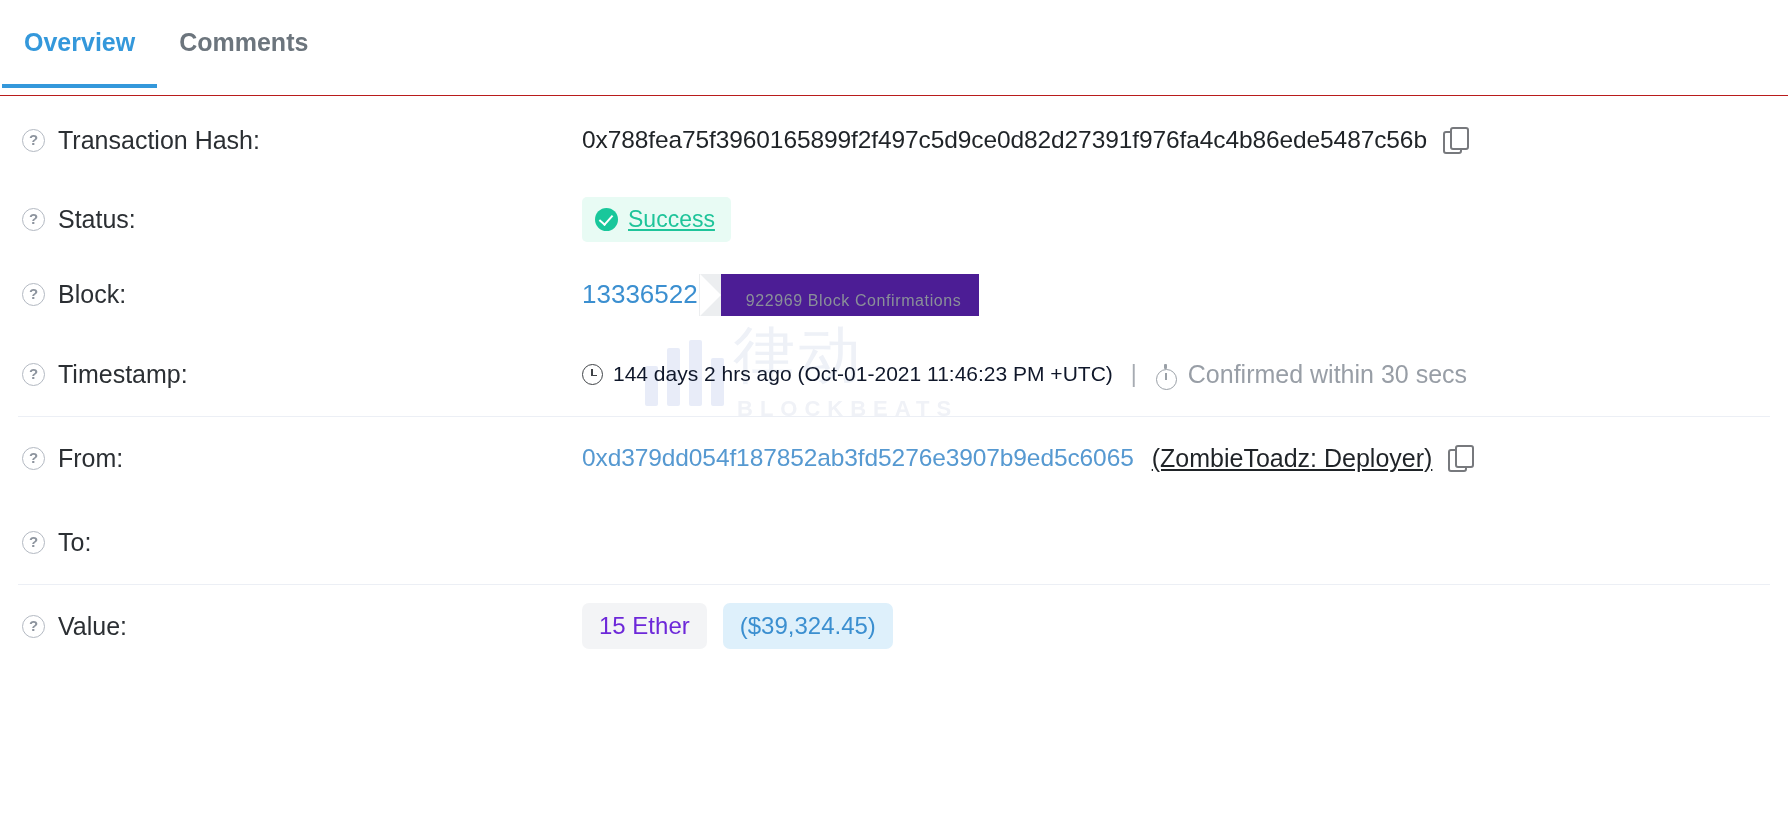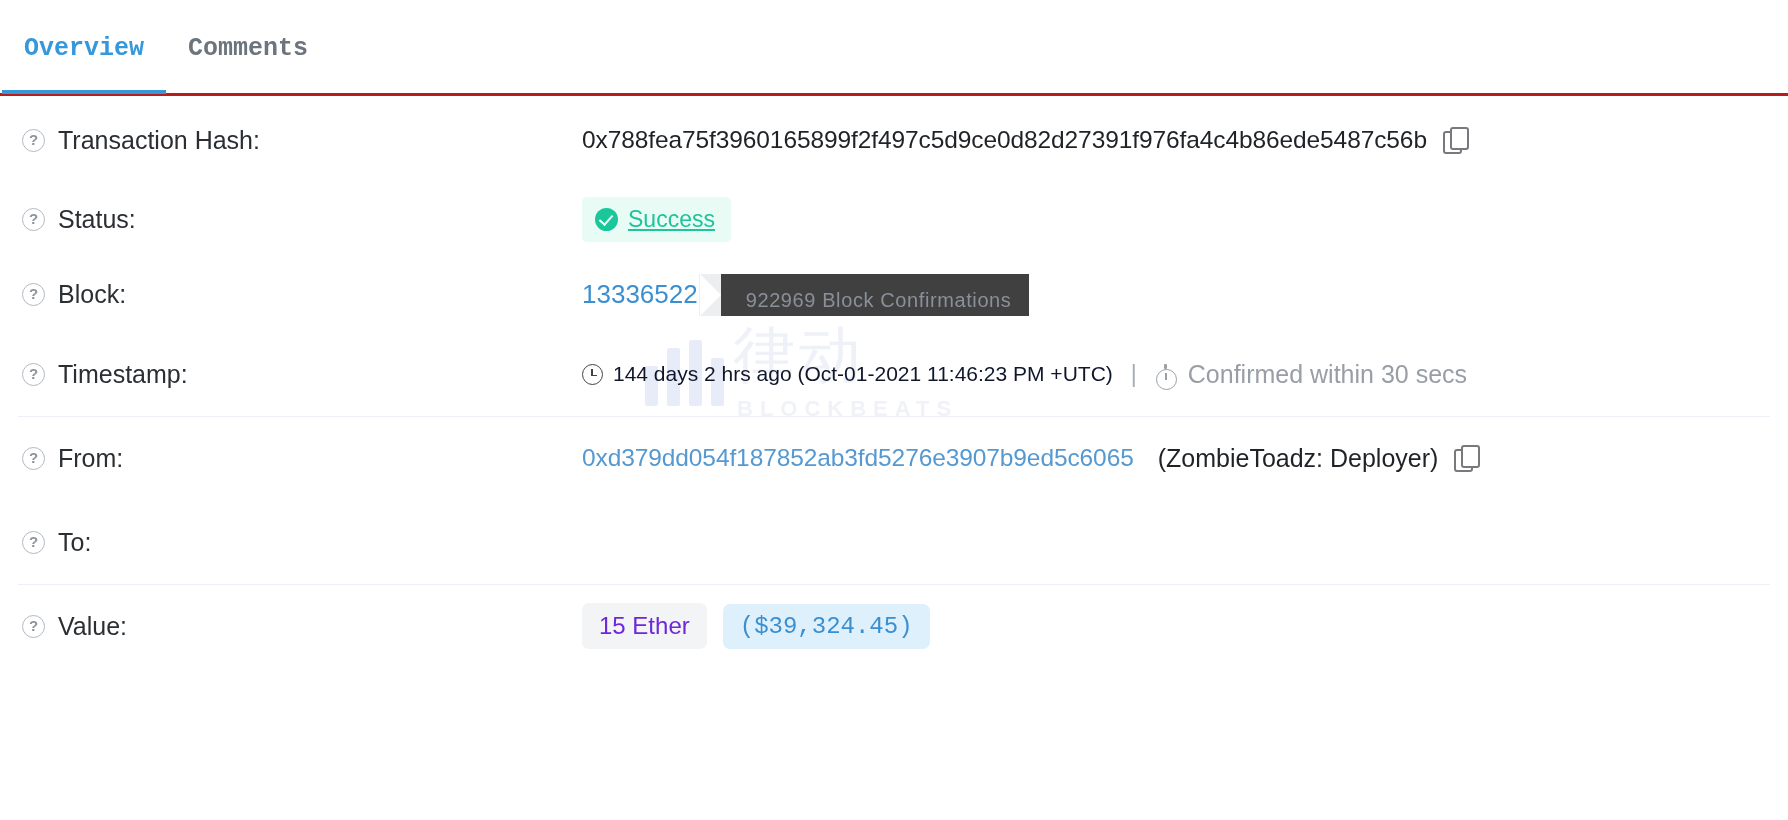--- a/index.html
+++ b/index.html
@@ -68,26 +68,25 @@
     color: #f0f2f7;
     letter-spacing: 7px;
     white-space: nowrap;
   }
 
   
   .tabs {
     position: relative;
     z-index: 2;
     display: flex;
-    align-items: flex-end;
+    align-items: flex-start;
     height: 96px;
     padding-left: 2px;
-    border-bottom: 3px solid #b91c1c;
+    border-bottom: 1px solid #b91c1c;
     background: transparent;
-    font-family: Liberation Mono, monospace;
   }
   .tab {
     position: relative;
     padding: 28px 22px 30px 22px;
     font-size: 25px;
     font-weight: 700;
     color: #6c757d;
     cursor: pointer;
     white-space: nowrap;
   }
@@ -231,23 +230,23 @@
     display: inline-flex;
     align-items: center;
     margin-left: 22px;
     position: relative;
     height: 42px;
   }
   .confirm-badge {
     display: inline-flex;
     align-items: center;
     height: 42px;
-    background: #404040;
+    background: #4c1d95;
     color: #8a9099;
-    font-size: 20px;
+    font-size: 16px;
     letter-spacing: 0.6px;
     padding: 12px 18px 0 26px;
     white-space: nowrap;
   }
   .confirm-badge::before {
     content: "";
     position: absolute;
     left: -20px; top: 0;
     width: 0; height: 0;
     border-top: 21px solid transparent;
@@ -332,40 +331,40 @@
   .sw-hand {
     position: absolute;
     left: 10px; top: 9px;
     width: 1.8px; height: 7px;
     background: #9aa0a7;
   }
 
   .addr-tag {
     font-size: 25px;
     color: #1f2327;
-    margin-left: 24px;
-    white-space: nowrap;
+    margin-left: 18px;
+    white-space: nowrap;
+    text-decoration: underline;
   }
 
   
   .val-badge {
     display: inline-flex;
     align-items: center;
     background: #f3f4f6;
     color: #6d28d9;
     border-radius: 7px;
     padding: 9px 17px;
     font-size: 24px;
     white-space: nowrap;
   }
   .val-badge.usd {
     background: #def0fb;
     color: #3b8fd0;
     margin-left: 16px;
-    font-family: Liberation Mono, monospace;
   }
 </style>
 </head>
 <body>
 
 <div class="page">
 
   <div class="watermark">
     <div class="wm-bars">
       <i></i>

